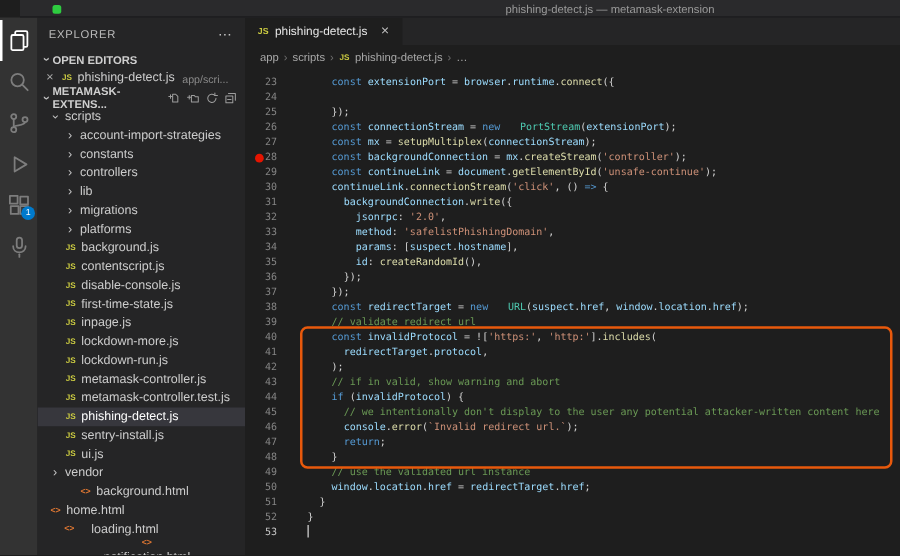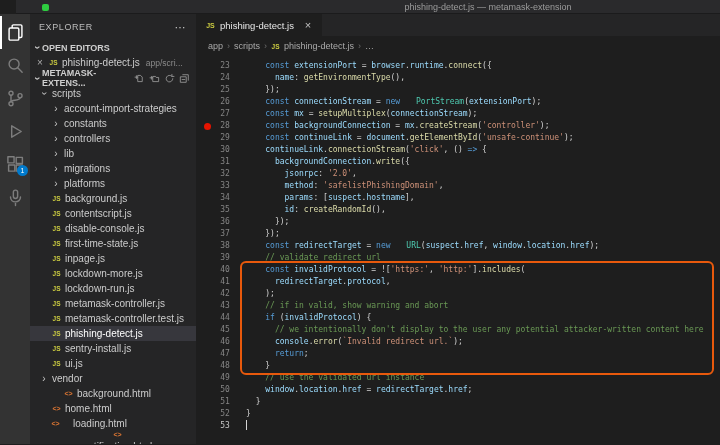--- a/index.html
+++ b/index.html
@@ -46,21 +46,21 @@
   .tab-close { color:#c0c0c0; font-size:11px; margin-left:5px; cursor:pointer; }
   .breadcrumb { height:20px; display:flex; align-items:center; gap:4px; padding-left:12px; font-size:9px; color:#a9a9a9; flex:none; }
   .bsep { color:#6e6e6e; font-size:9px; }
   .breadcrumb .icon-js { width:9px; }
   .crumb { cursor:pointer; }
 
   .code-area { position:relative; flex:1; padding-top:4px; font-family:"DejaVu Sans Mono", monospace; font-size:8px; overflow:hidden; }
   .code-line { display:flex; height:12px; line-height:12px; }
   .glyph { width:16px; flex:none; position:relative; }
   .breakpoint { position:absolute; right:1px; top:2.5px; width:7px; height:7px; border-radius:50%; }
-  .line-num { width:26px; flex:none; text-align:center; color:#858585; }
+  .line-num { width:26px; flex:none; text-align:left; color:#858585; }
   .line-num.current { color:#c6c6c6; }
   .line-content { padding-left:8px; white-space:pre; }
   .cursor { display:inline-block; width:1px; height:10px; margin-bottom:-2px; background:#d4d4d4; }
   .annotation-box { position:absolute; left:44px; right:6px; border:2px solid #e8590c; border-radius:6px; pointer-events:none; z-index:5; }
 
   .tk-k { color:#569cd6; } .tk-v { color:#9cdcfe; } .tk-f { color:#dcdcaa; }
   .tk-t { color:#4ec9b0;padding-left:11px; } .tk-s { color:#ce9178; } .tk-c { color:#6a9955; } .tk-p { color:#d4d4d4; }
   .svg-icon { display:inline-flex; }
 </style>
 </head>
@@ -274,21 +274,21 @@
             <span>ui.js</span>
           </div>
           <div class="tree-item" style="padding-left: 9px;">
             <span class="icon-chev">›</span>
             <span>vendor</span>
           </div>
           <div class="tree-item" style="padding-left: 9px; margin-left: 24px;">
             <span class="icon-html">&lt;&gt;</span>
             <span>background.html</span>
           </div>
-          <div class="tree-item" style="padding-left: 21px;">
+          <div class="tree-item" style="padding-left: 9px;">
             <span class="icon-html">&lt;&gt;</span>
             <span>home.html</span>
           </div>
           <div class="tree-item" style="padding-left: 20px; gap: 12px;">
             <span class="icon-html">&lt;&gt;</span>
             <span>loading.html</span>
           </div>
           <div class="tree-item" style="padding-left: 9px; flex-direction: column;">
             <span class="icon-html">&lt;&gt;</span>
             <span>notification.html</span>
@@ -316,21 +316,20 @@
         </div>
       <div class="code-area" id="code-area">
           <div class="code-line">
             <span class="glyph"></span>
             <span class="line-num">23</span>
             <span class="line-content">    <span class="tk-k">const</span><span class="tk-p"> </span><span class="tk-v">extensionPort</span><span class="tk-p"> = </span><span class="tk-v">browser</span><span class="tk-p">.</span><span class="tk-v">runtime</span><span class="tk-p">.</span><span class="tk-f">connect</span><span class="tk-p">({</span></span>
           </div>
           <div class="code-line">
             <span class="glyph"></span>
             <span class="line-num">24</span>
-            <span class="line-content">      <span class="tk-v">name</span><span class="tk-p">: </span><span class="tk-f">getEnvironmentType</span><span class="tk-p">(),</span></span>
           </div>
           <div class="code-line">
             <span class="glyph"></span>
             <span class="line-num">25</span>
             <span class="line-content">    <span class="tk-p">});</span></span>
           </div>
           <div class="code-line">
             <span class="glyph"></span>
             <span class="line-num">26</span>
             <span class="line-content">    <span class="tk-k">const</span><span class="tk-p"> </span><span class="tk-v">connectionStream</span><span class="tk-p"> = </span><span class="tk-k">new</span><span class="tk-p"> </span><span class="tk-t">PortStream</span><span class="tk-p">(</span><span class="tk-v">extensionPort</span><span class="tk-p">);</span></span>

